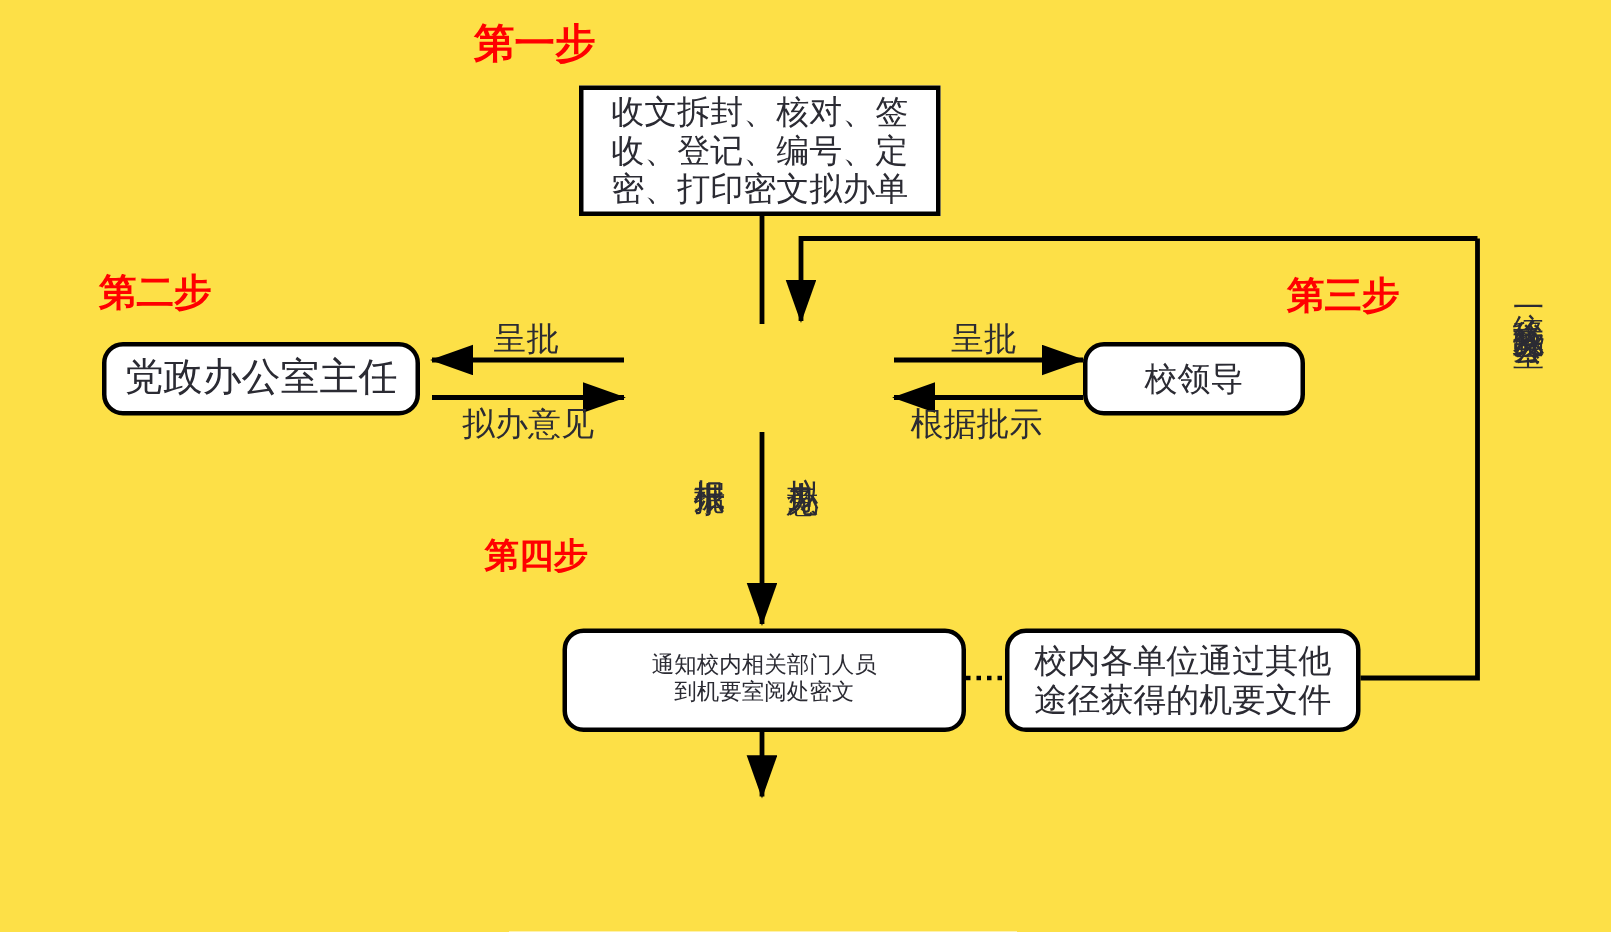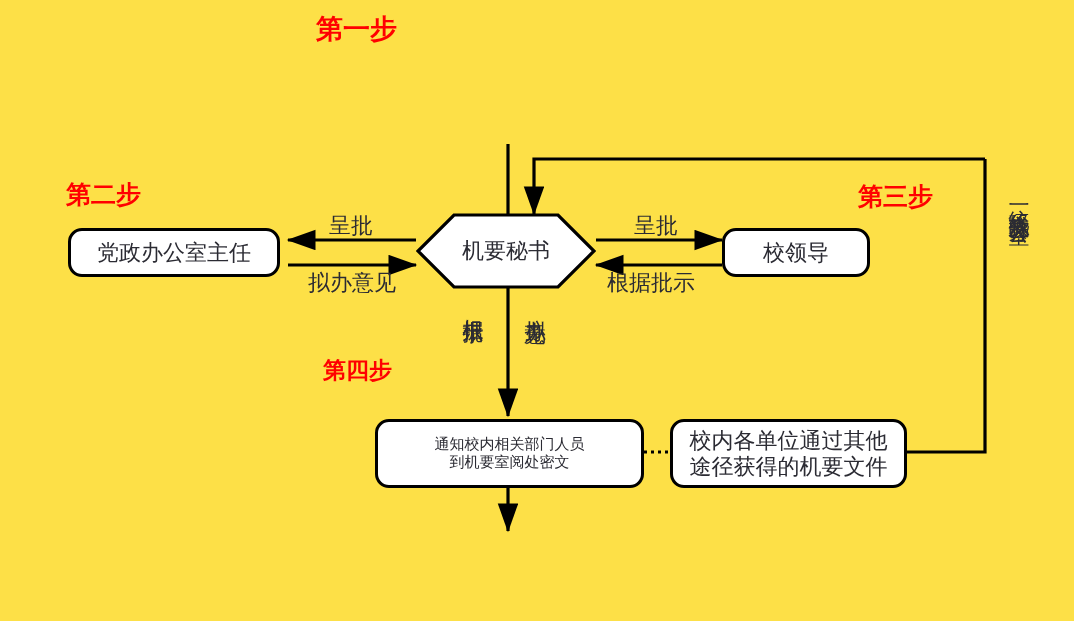--- a/index.html
+++ b/index.html
@@ -112,29 +112,26 @@
     <path d="M 644 452 L 672 452" stroke="#000000" stroke-width="3" fill="none" stroke-dasharray="3 4" stroke-linecap="butt"></path>
 
     <path d="M 508 488 L 508 531" stroke="#000000" stroke-width="3.2" fill="none" marker-end="url(#arrowEnd)"></path>
   </svg>
 
   <div class="steplabel" style="left:316px; top:11px; font-size:27px;">第一步</div>
   <div class="steplabel" style="left:66px; top:178px; font-size:25px;">第二步</div>
   <div class="steplabel" style="left:858px; top:180px; font-size:25px;">第三步</div>
   <div class="steplabel" style="left:323px; top:355px; font-size:23px;">第四步</div>
 
+  <div class="node rect" style="left:386px; top:57px; width:241px; height:87px; font-size:22px;">收文拆封、核对、签
+收、登记、编号、定
+密、打印密文拟办单</div>
 
-  <div class="node round" style="left:68px; top:228px; width:212px; height:49px; font-size:22px;">党政办公室主任</div>
+  <div class="node round" style="left:68px; top:228px; width:212px; height:49px; font-size:26px;">党政办公室主任</div>
 
-  <div class="hexwrap" style="left:416px; top:213px; width:180px; height:76px;">
-    <svg width="180" height="76" viewBox="0 0 180 76">
-      <polygon points="38,2 142,2 178,38 142,74 38,74 2,38" fill="#ffffff" stroke="#000000" stroke-width="3.2" stroke-linejoin="miter"></polygon>
-    </svg>
-    <div class="hexlabel" style="font-size:22px;">机要秘书</div>
-  </div>
 
   <div class="node round" style="left:722px; top:228px; width:148px; height:49px; font-size:22px;text-align:center;">校领导</div>
 
   <div class="node round" style="left:375px; top:419px; width:269px; height:69px; font-size:15px;">通知校内相关部门人员
 到机要室阅处密文</div>
 
   <div class="node round" style="left:670px; top:419px; width:237px; height:69px; font-size:22px;">校内各单位通过其他
 途径获得的机要文件</div>
 
 

